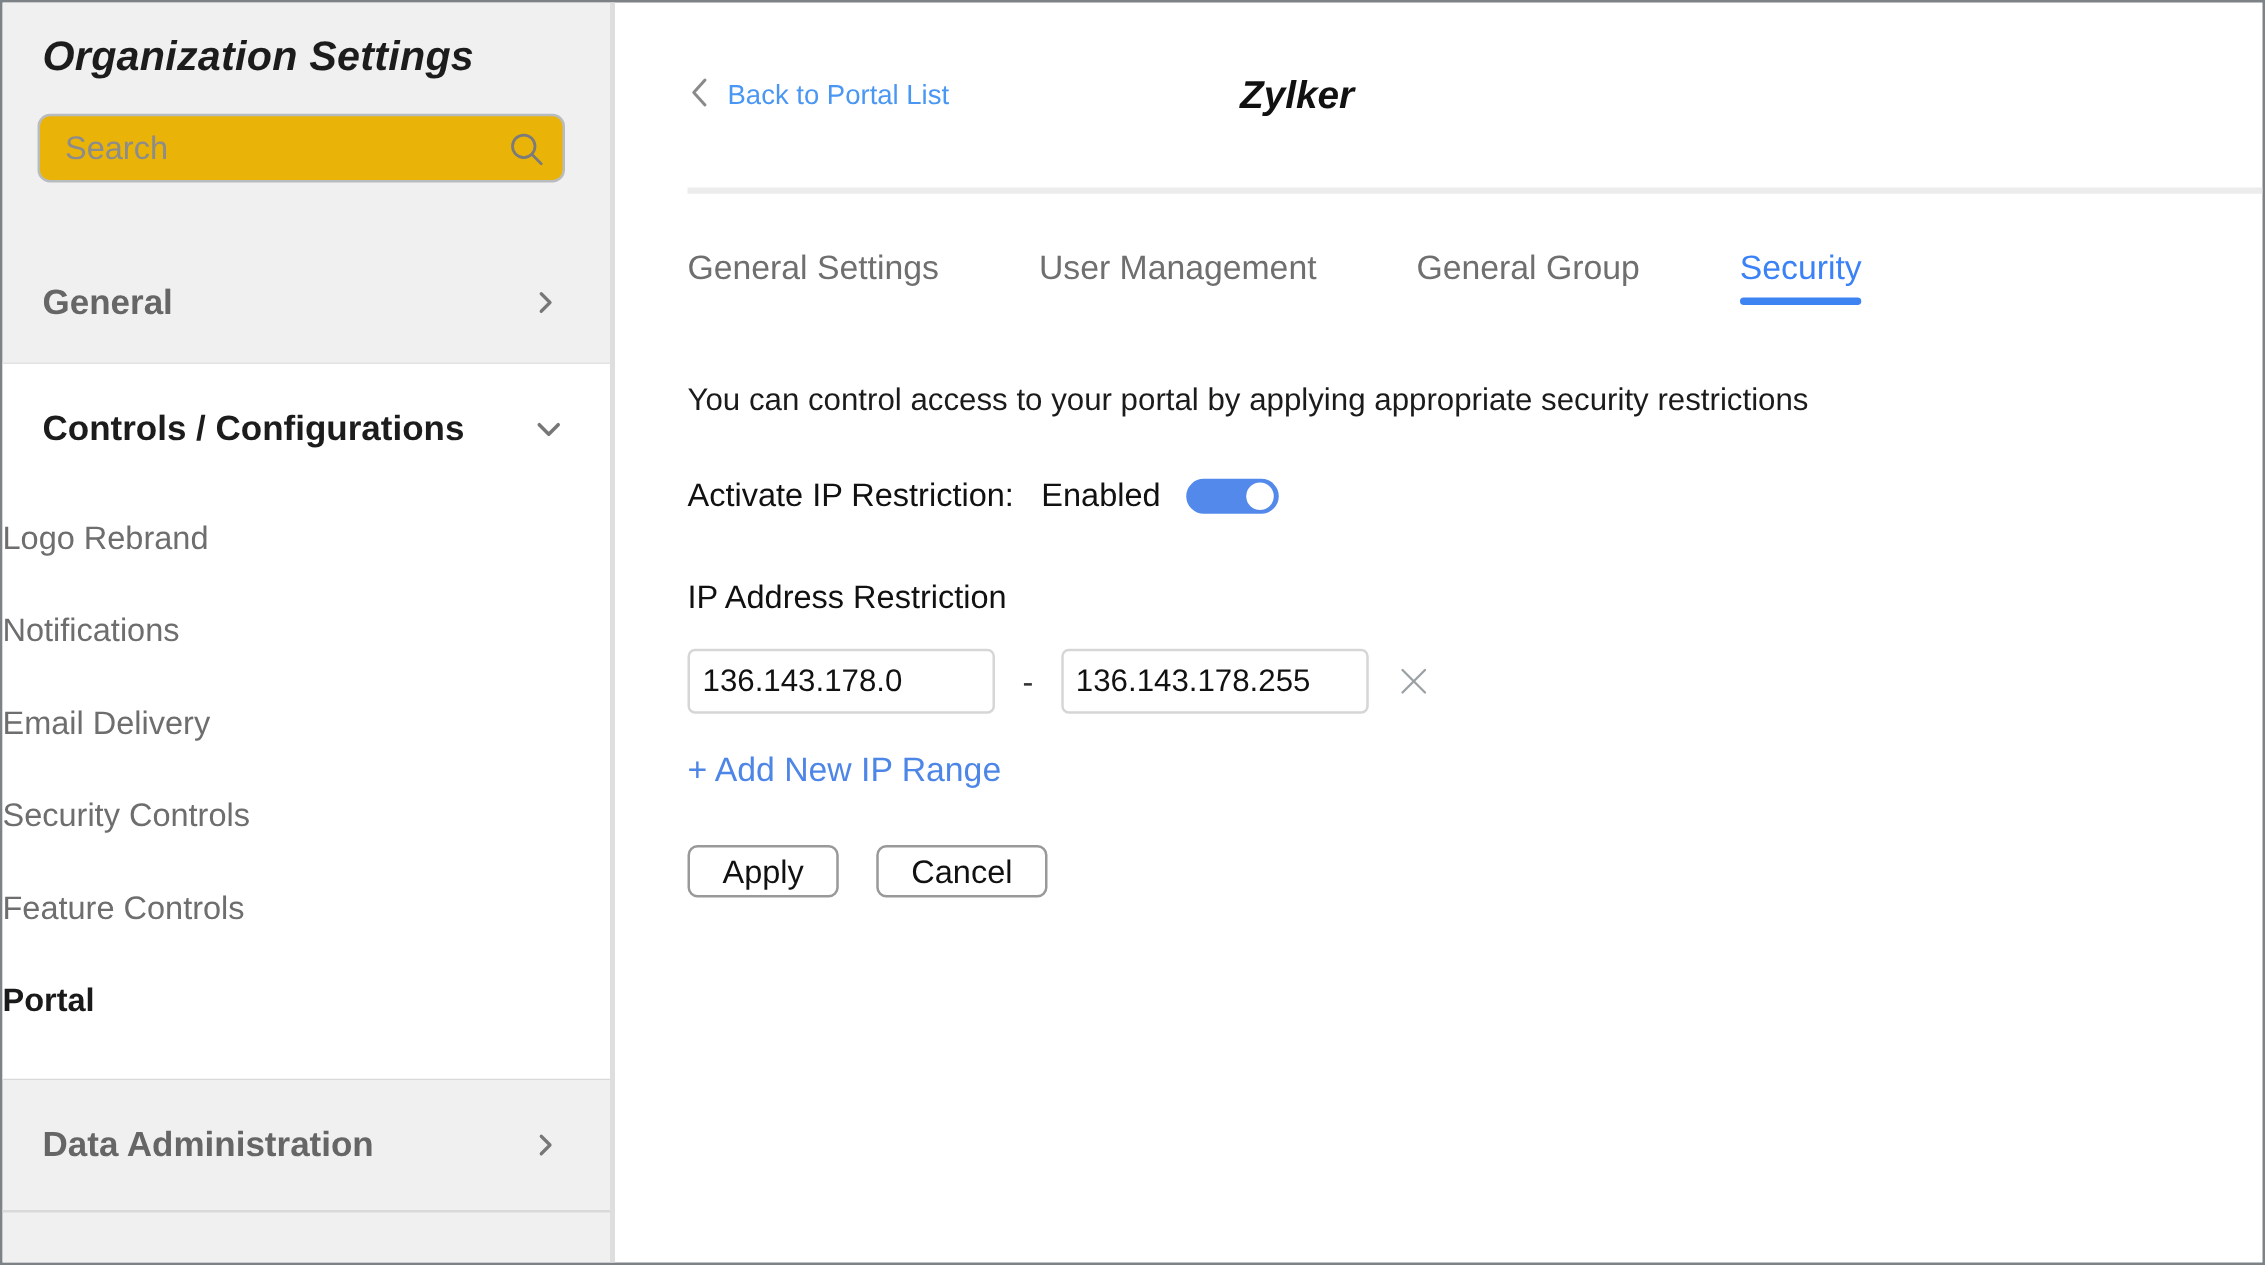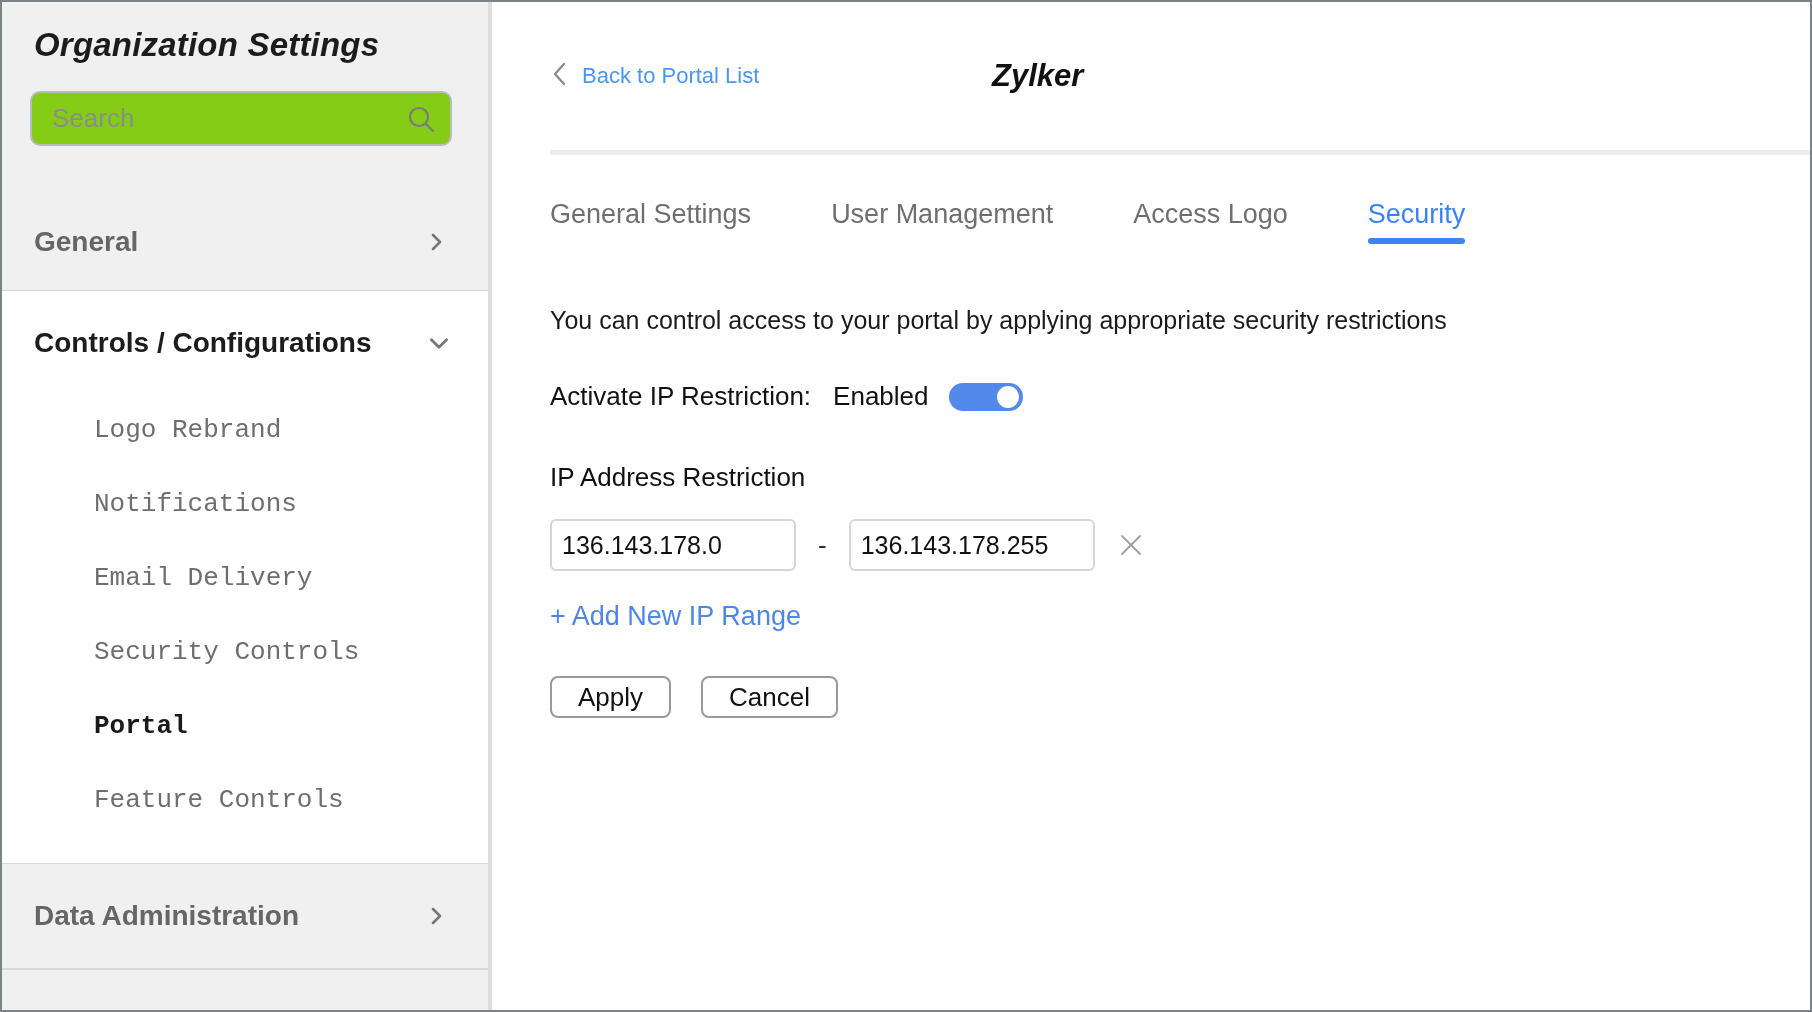--- a/index.html
+++ b/index.html
@@ -27,21 +27,21 @@
     border-right:4px solid #dedede;
     display:flex;flex-direction:column;
   }
   .side-title{
     margin:24px 0 0 32px;
     font-size:33px;font-weight:700;color:#1c1c1c;letter-spacing:.2px;font-style:italic;
   }
   .search-wrap{position:relative;margin:27px 36px 0 28px;}
   .search-input{
     width:100%;height:55px;
-    border:2px solid #b9bcbe;border-radius:10px;background:#84cc16;
+    border:2px solid #b9bcbe;border-radius:10px;background:#eab308;
     font-family:"Liberation Sans",sans-serif;font-size:26px;color:#333;
     padding:0 42px 0 20px;outline:none;
   }
   .search-input::placeholder{color:#8c8c8c;}
   .search-icon{position:absolute;right:16px;top:13px;width:30px;height:30px;}
   .nav{margin-top:48px;display:flex;flex-direction:column;flex:1;}
   .section-row{
     height:96px;display:flex;align-items:center;justify-content:space-between;
     padding:0 40px 0 32px;cursor:pointer;
   }
@@ -52,21 +52,21 @@
     padding:14px 0 26px;
   }
   .controls-header{
     height:76px;display:flex;align-items:center;justify-content:space-between;
     padding:0 36px 0 32px;cursor:pointer;
   }
   .controls-header .section-label{color:#1c1c1c;}
   .sub-list{margin-top:12px;}
   .sub-item{
     height:74px;display:flex;align-items:center;
-    padding-left:92px;font-size:26px;color:#6e6e6e;cursor:pointer;font-family:Liberation Mono, monospace;
+    font-size:26px;color:#6e6e6e;cursor:pointer;
   }
   .sub-item.active{color:#1a1a1a;font-weight:700;}
   .row-data-admin{height:104px;}
   .bottom-strip{flex:1;border-top:2px solid #d9d9d9;}
   .chev{display:flex;align-items:center;}
   
   .main{flex:1;position:relative;padding:0 0 0 58px;}
   .main-header{height:148px;display:flex;align-items:center;position:relative;}
   .back-link{display:flex;align-items:center;gap:12px;cursor:pointer;}
   .back-link .back-text{color:var(--link-blue);font-size:22px;}
@@ -143,22 +143,22 @@
             <svg viewBox="0 0 24 24" width="26" height="26" fill="none" stroke="#777" stroke-width="2.6" stroke-linecap="round" stroke-linejoin="round">
               <polyline points="5 9 12 16 19 9"></polyline>
             </svg>
           </span>
         </div>
         <div class="sub-list">
           <div class="sub-item">Logo Rebrand</div>
           <div class="sub-item">Notifications</div>
           <div class="sub-item">Email Delivery</div>
           <div class="sub-item">Security Controls</div>
+          <div class="sub-item">Feature Controls</div>
           <div class="sub-item active">Portal</div>
-          <div class="sub-item">Feature Controls</div>
         </div>
       </div>
 
       <div class="section-row row-data-admin">
         <span class="section-label">Data Administration</span>
         <span class="chev">
           <svg viewBox="0 0 24 24" width="24" height="24" fill="none" stroke="#777" stroke-width="2.6" stroke-linecap="round" stroke-linejoin="round">
             <polyline points="9 5 16 12 9 19"></polyline>
           </svg>
         </span>
@@ -180,21 +180,21 @@
         <span class="back-text">Back to Portal List</span>
       </div>
       <div class="portal-title">Zylker</div>
     </div>
 
     <div class="header-divider"></div>
 
     <div class="tabs">
       <div class="tab">General Settings</div>
       <div class="tab">User Management</div>
-      <div class="tab">Access Logo</div>
+      <div class="tab">General Group</div>
       <div class="tab active">
         <span>Security</span>
         <span class="tab-underline"></span>
       </div>
     </div>
 
     <div class="description">You can control access to your portal by applying appropriate security restrictions</div>
 
     <div class="activate-row">
       <span class="activate-label">Activate IP Restriction:</span>

